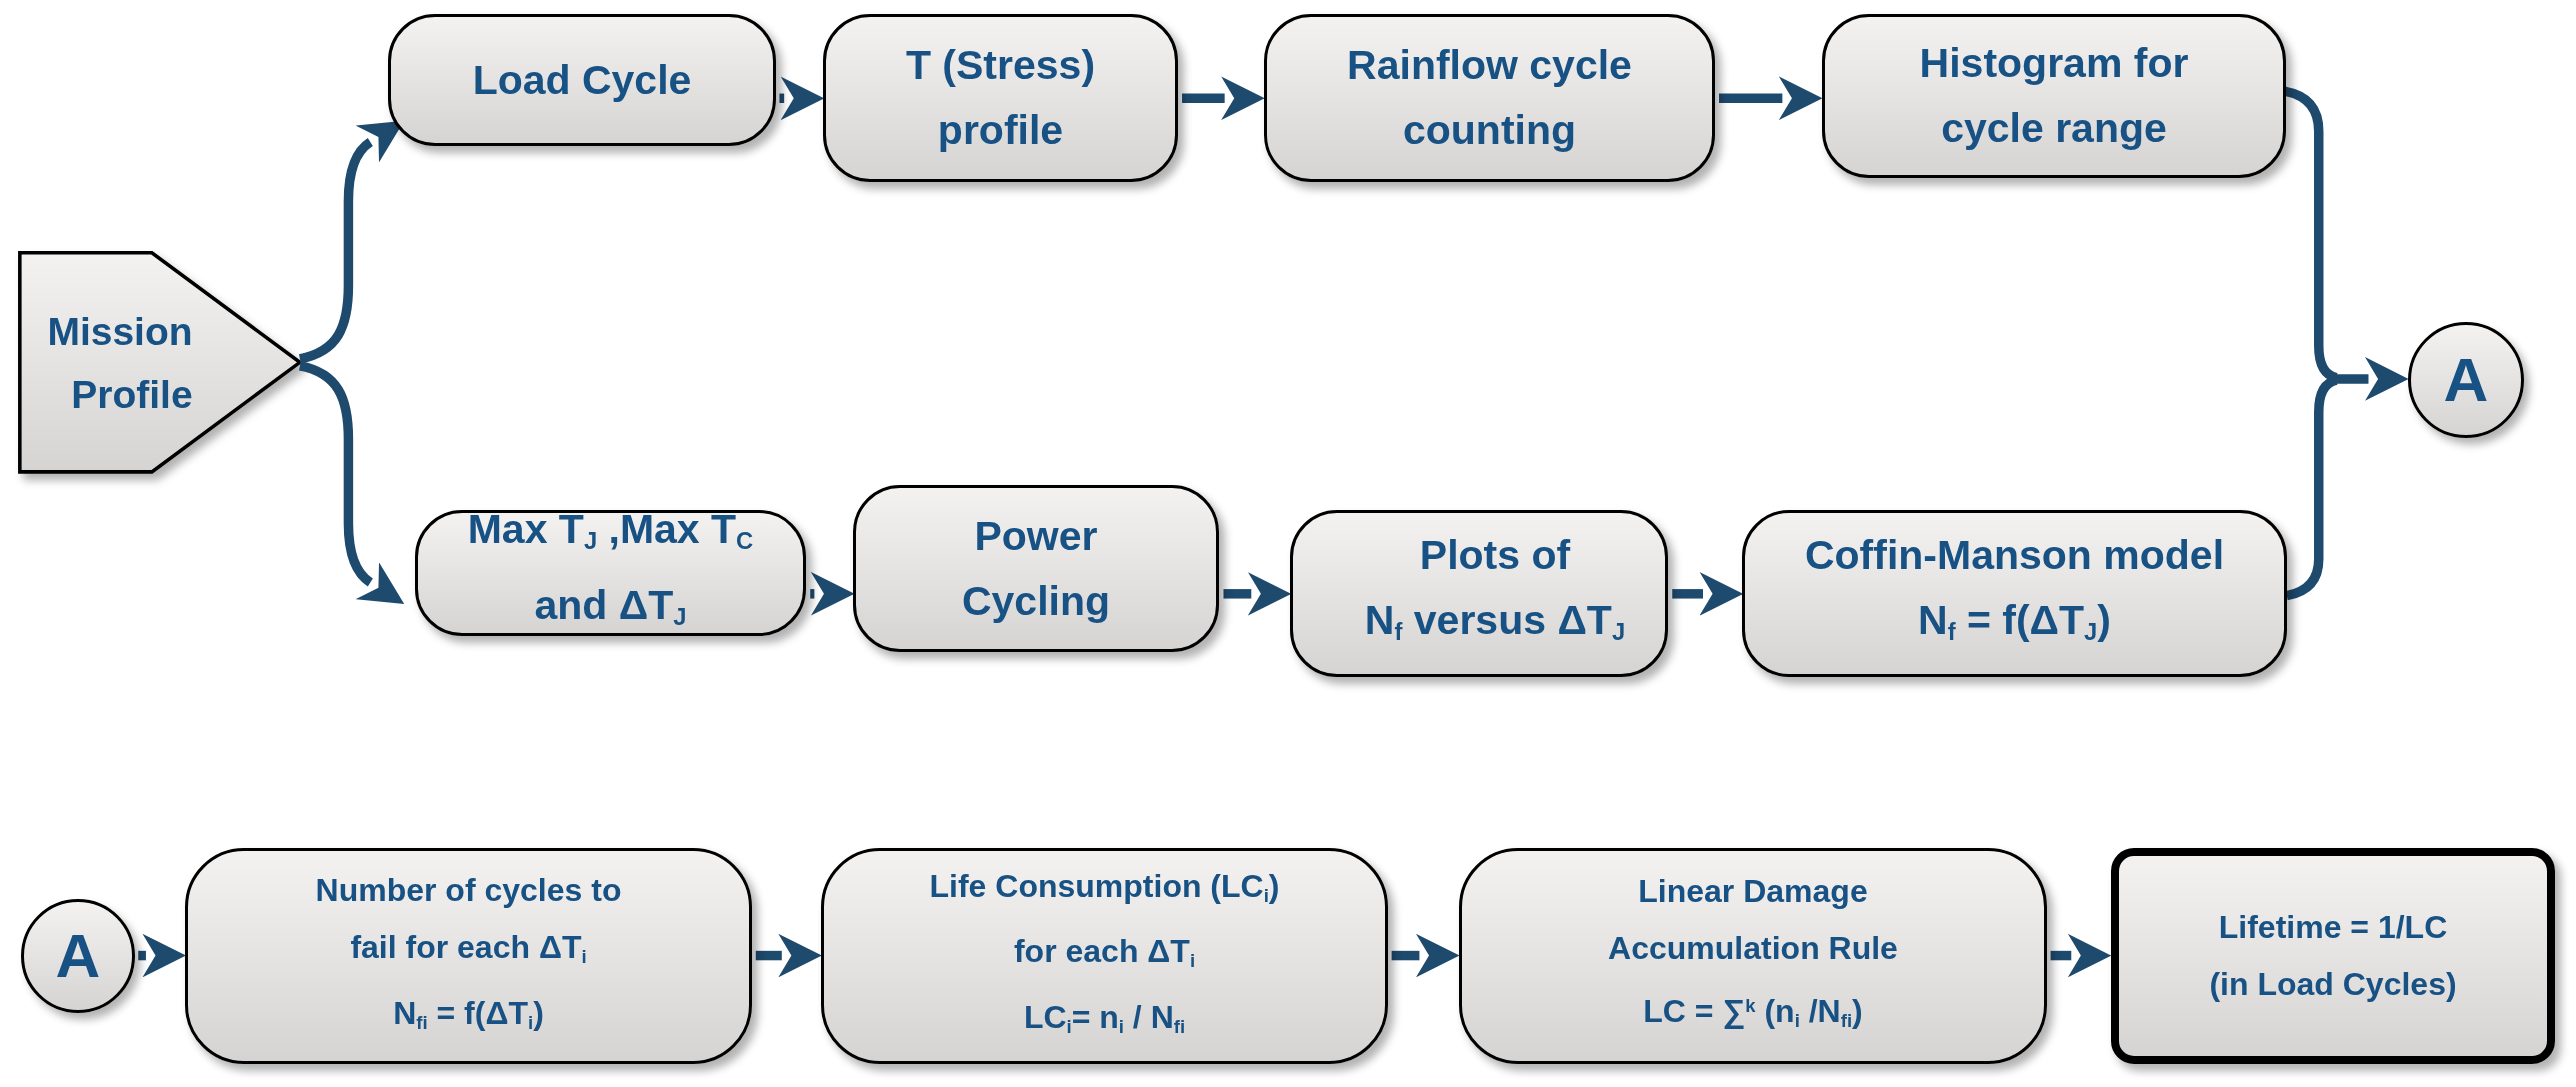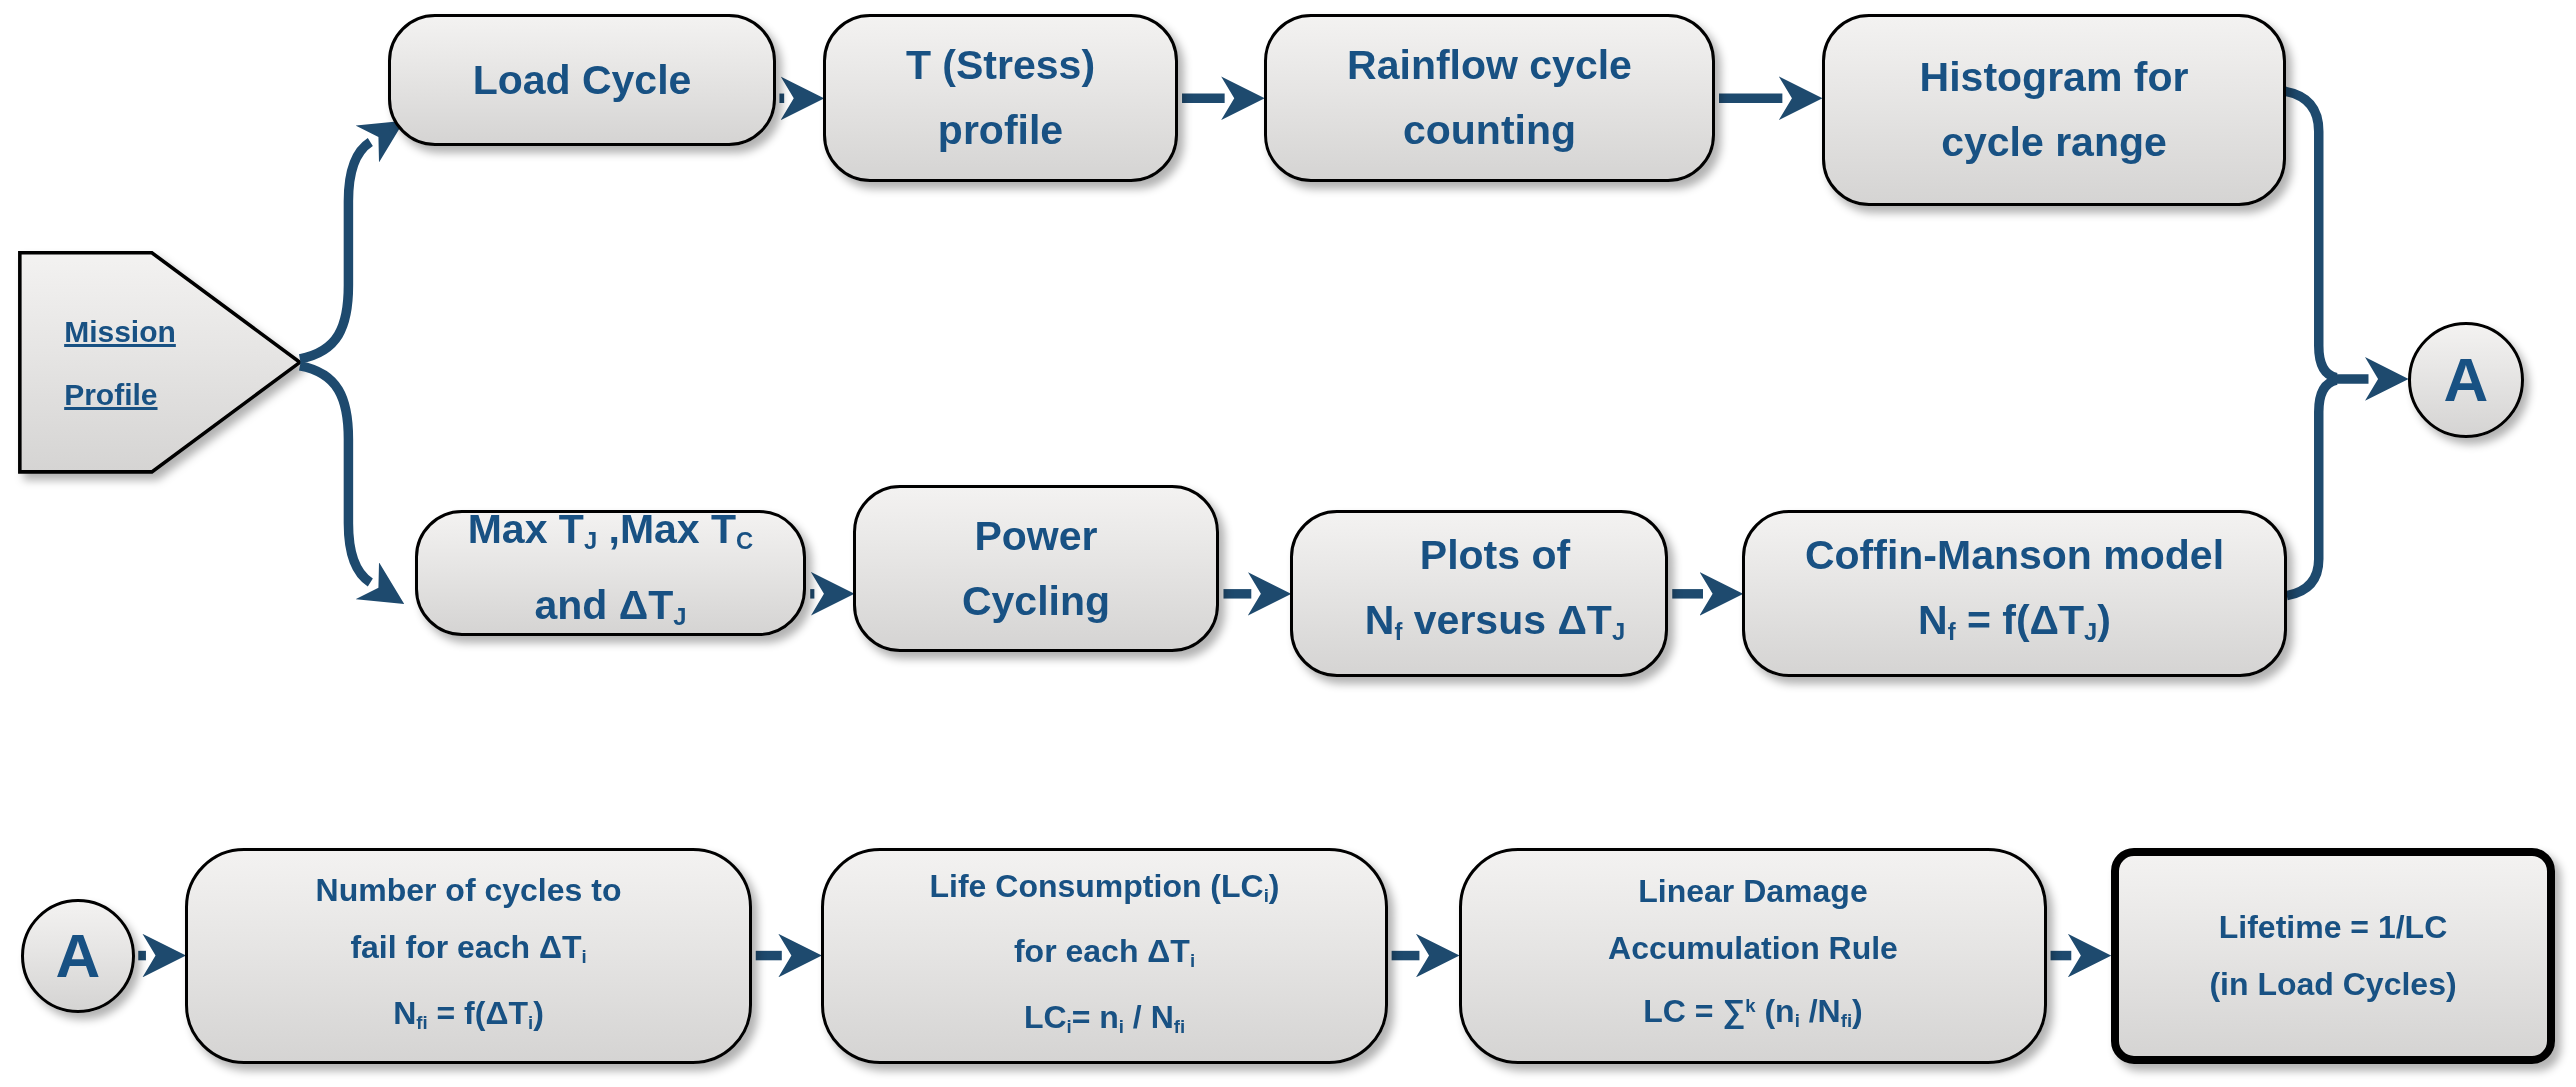--- a/index.html
+++ b/index.html
@@ -12,21 +12,21 @@
     background:linear-gradient(180deg,#f3f2f1 0%,#e6e5e4 45%,#d5d4d3 100%);
     border:3.6px solid #000;color:#185183;font-weight:bold;
     box-shadow:5.3px 6.5px 8.3px rgba(0,0,0,0.30);
   }
   .row12{border-radius:47px;font-size:41px;line-height:65px;}
   .row3{border-radius:59px;font-size:32px;line-height:57px;}
   .heavy{border-width:8.3px;border-radius:23px;}
   .circleA{border-radius:50%;font-size:62px;line-height:1;}
   .pentagon-label{
     position:absolute;z-index:2;display:flex;align-items:center;justify-content:center;
-    text-align:left;color:#185183;font-weight:bold;font-size:30px;line-height:63px;text-decoration:underline;
+    text-align:right;color:#185183;font-weight:bold;font-size:39px;line-height:63px;
   }
   .sb{font-size:.58em;vertical-align:-0.25em;}
   .sp{font-size:.58em;vertical-align:.55em;}
 </style>
 </head>
 <body>
 
 <div id="stage">
 
   <svg id="wires" width="2576" height="1087" viewBox="0 0 4350 1836">
@@ -74,21 +74,21 @@
   </div>
 
   <div class="node row12" style="left:823px;top:14px;width:355px;height:168px;">
     <span>T (Stress)<br>profile</span>
   </div>
 
   <div class="node row12" style="left:1264px;top:14px;width:451px;height:168px;">
     <span>Rainflow cycle<br>counting</span>
   </div>
 
-  <div class="node row12" style="left:1822px;top:14px;width:464px;height:192px;">
+  <div class="node row12" style="left:1822px;top:14px;width:464px;height:164px;">
     <span>Histogram for<br>cycle range</span>
   </div>
 
   <div class="node row12" style="left:415px;top:510px;width:391px;height:126px;">
     <span>Max T<span class="sb">J</span> ,Max T<span class="sb">C</span><br>and ΔT<span class="sb">J</span></span>
   </div>
 
   <div class="node row12" style="left:853px;top:485px;width:366px;height:167px;">
     <span>Power<br>Cycling</span>
   </div>

